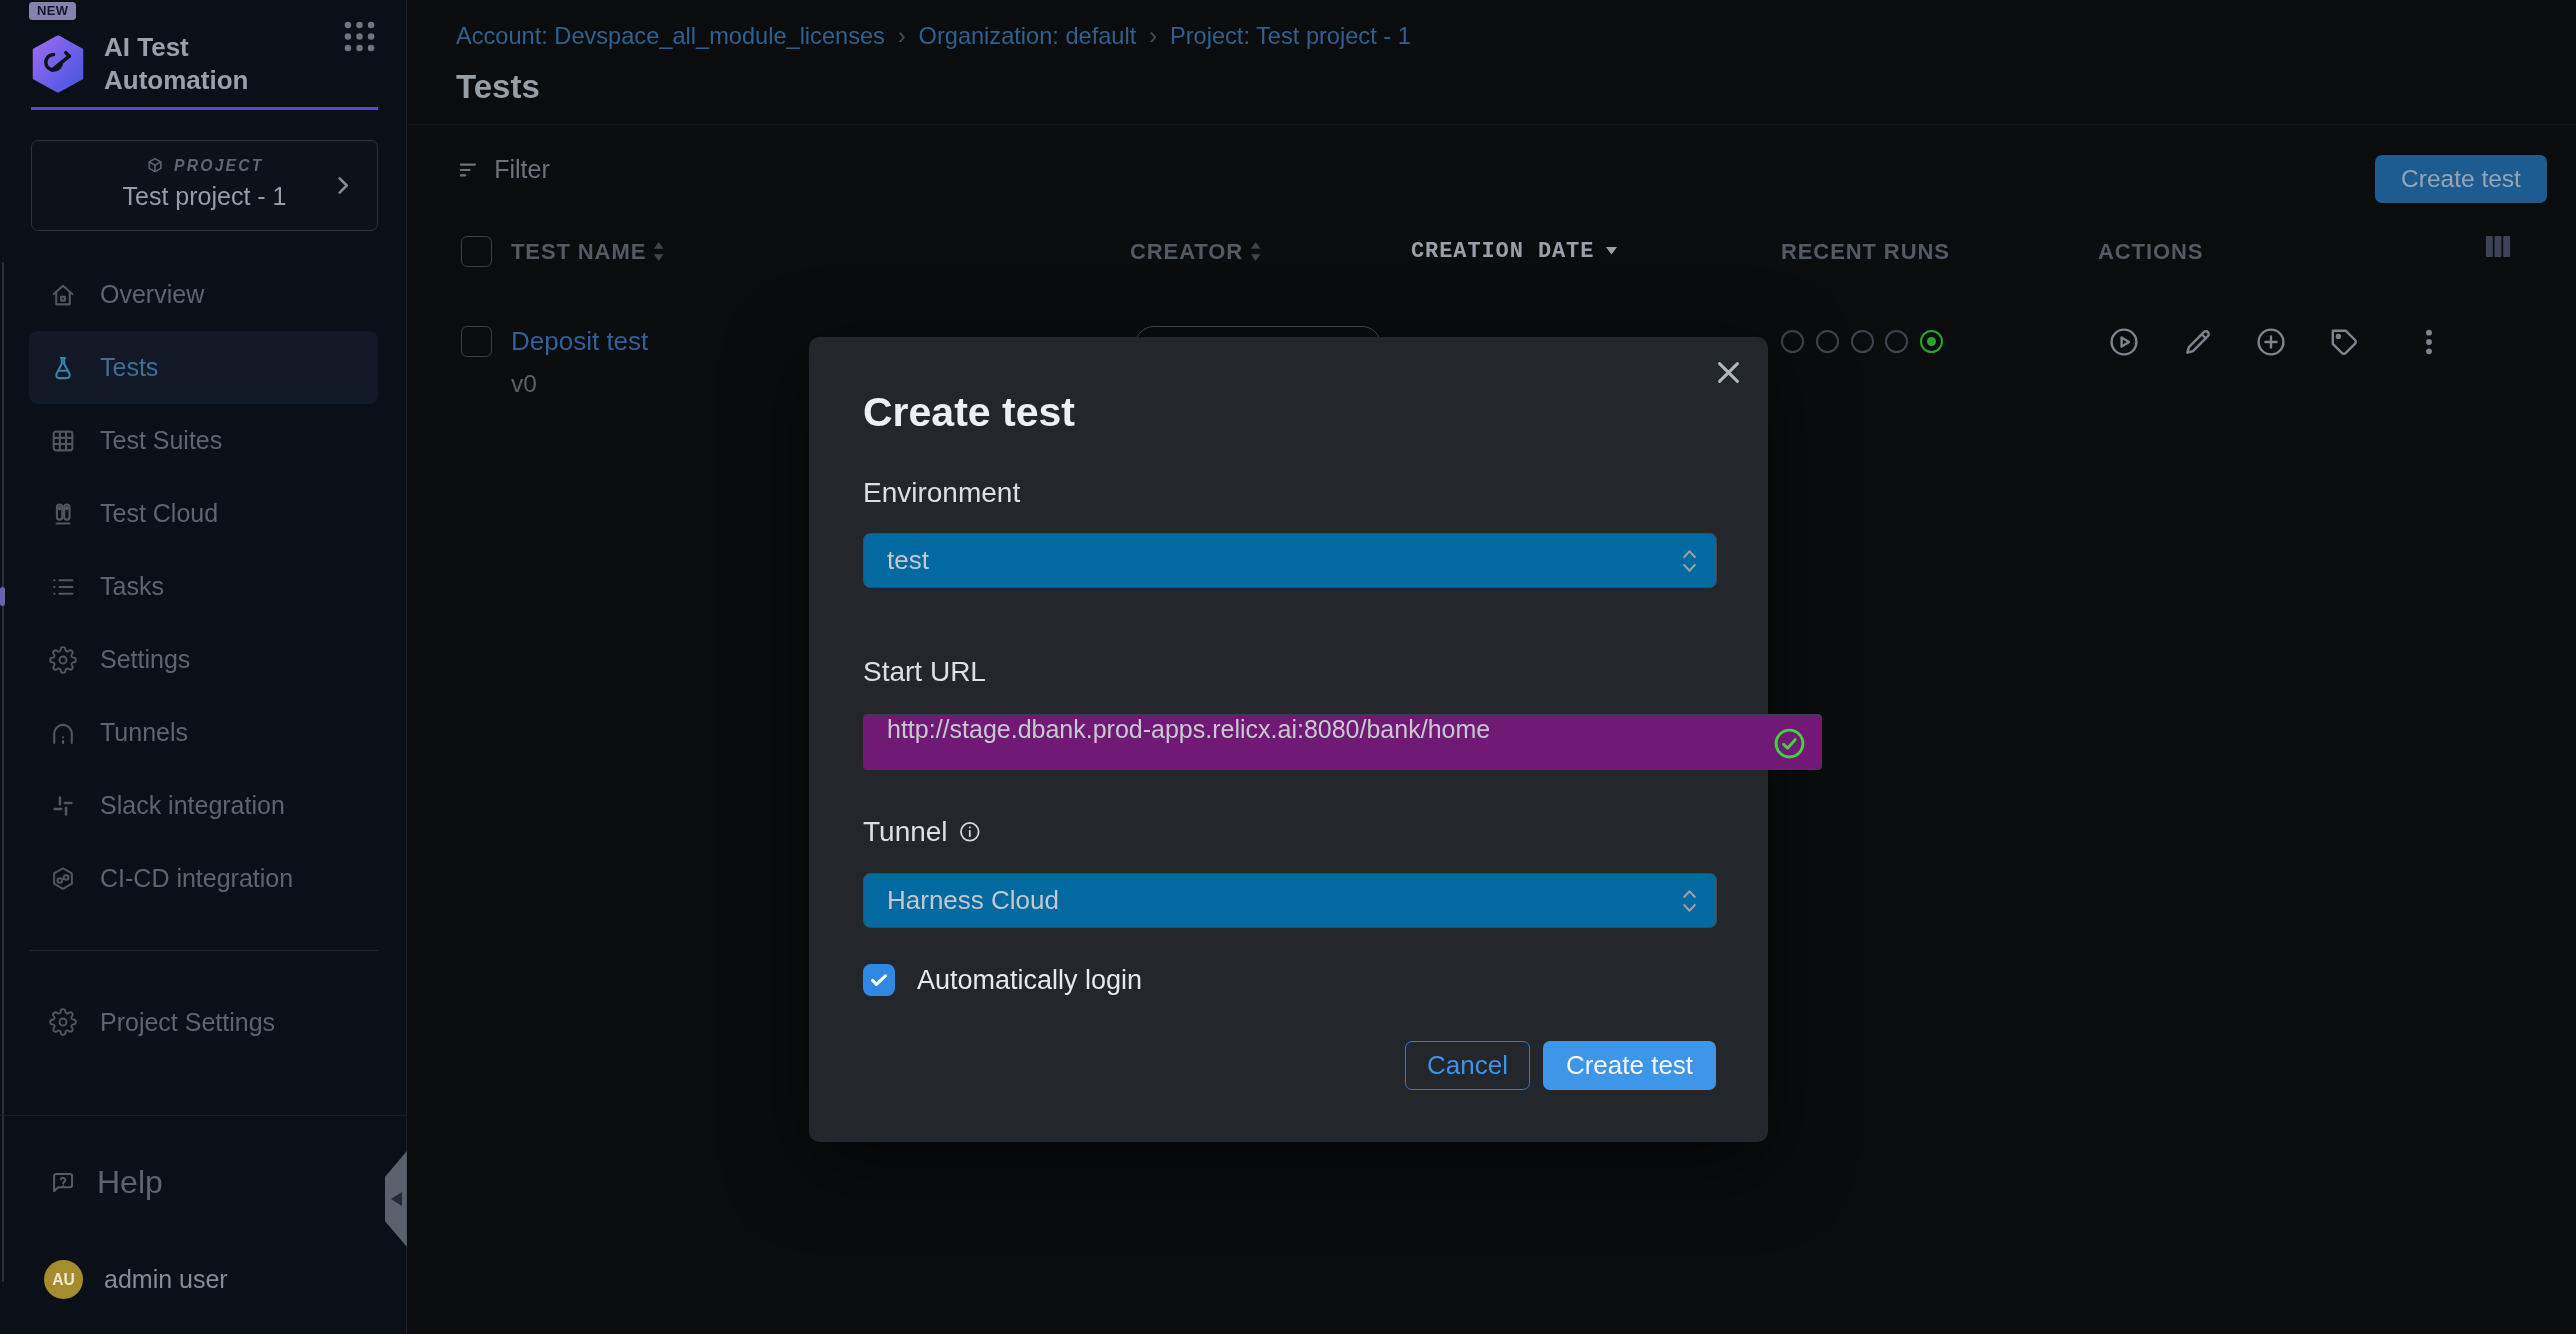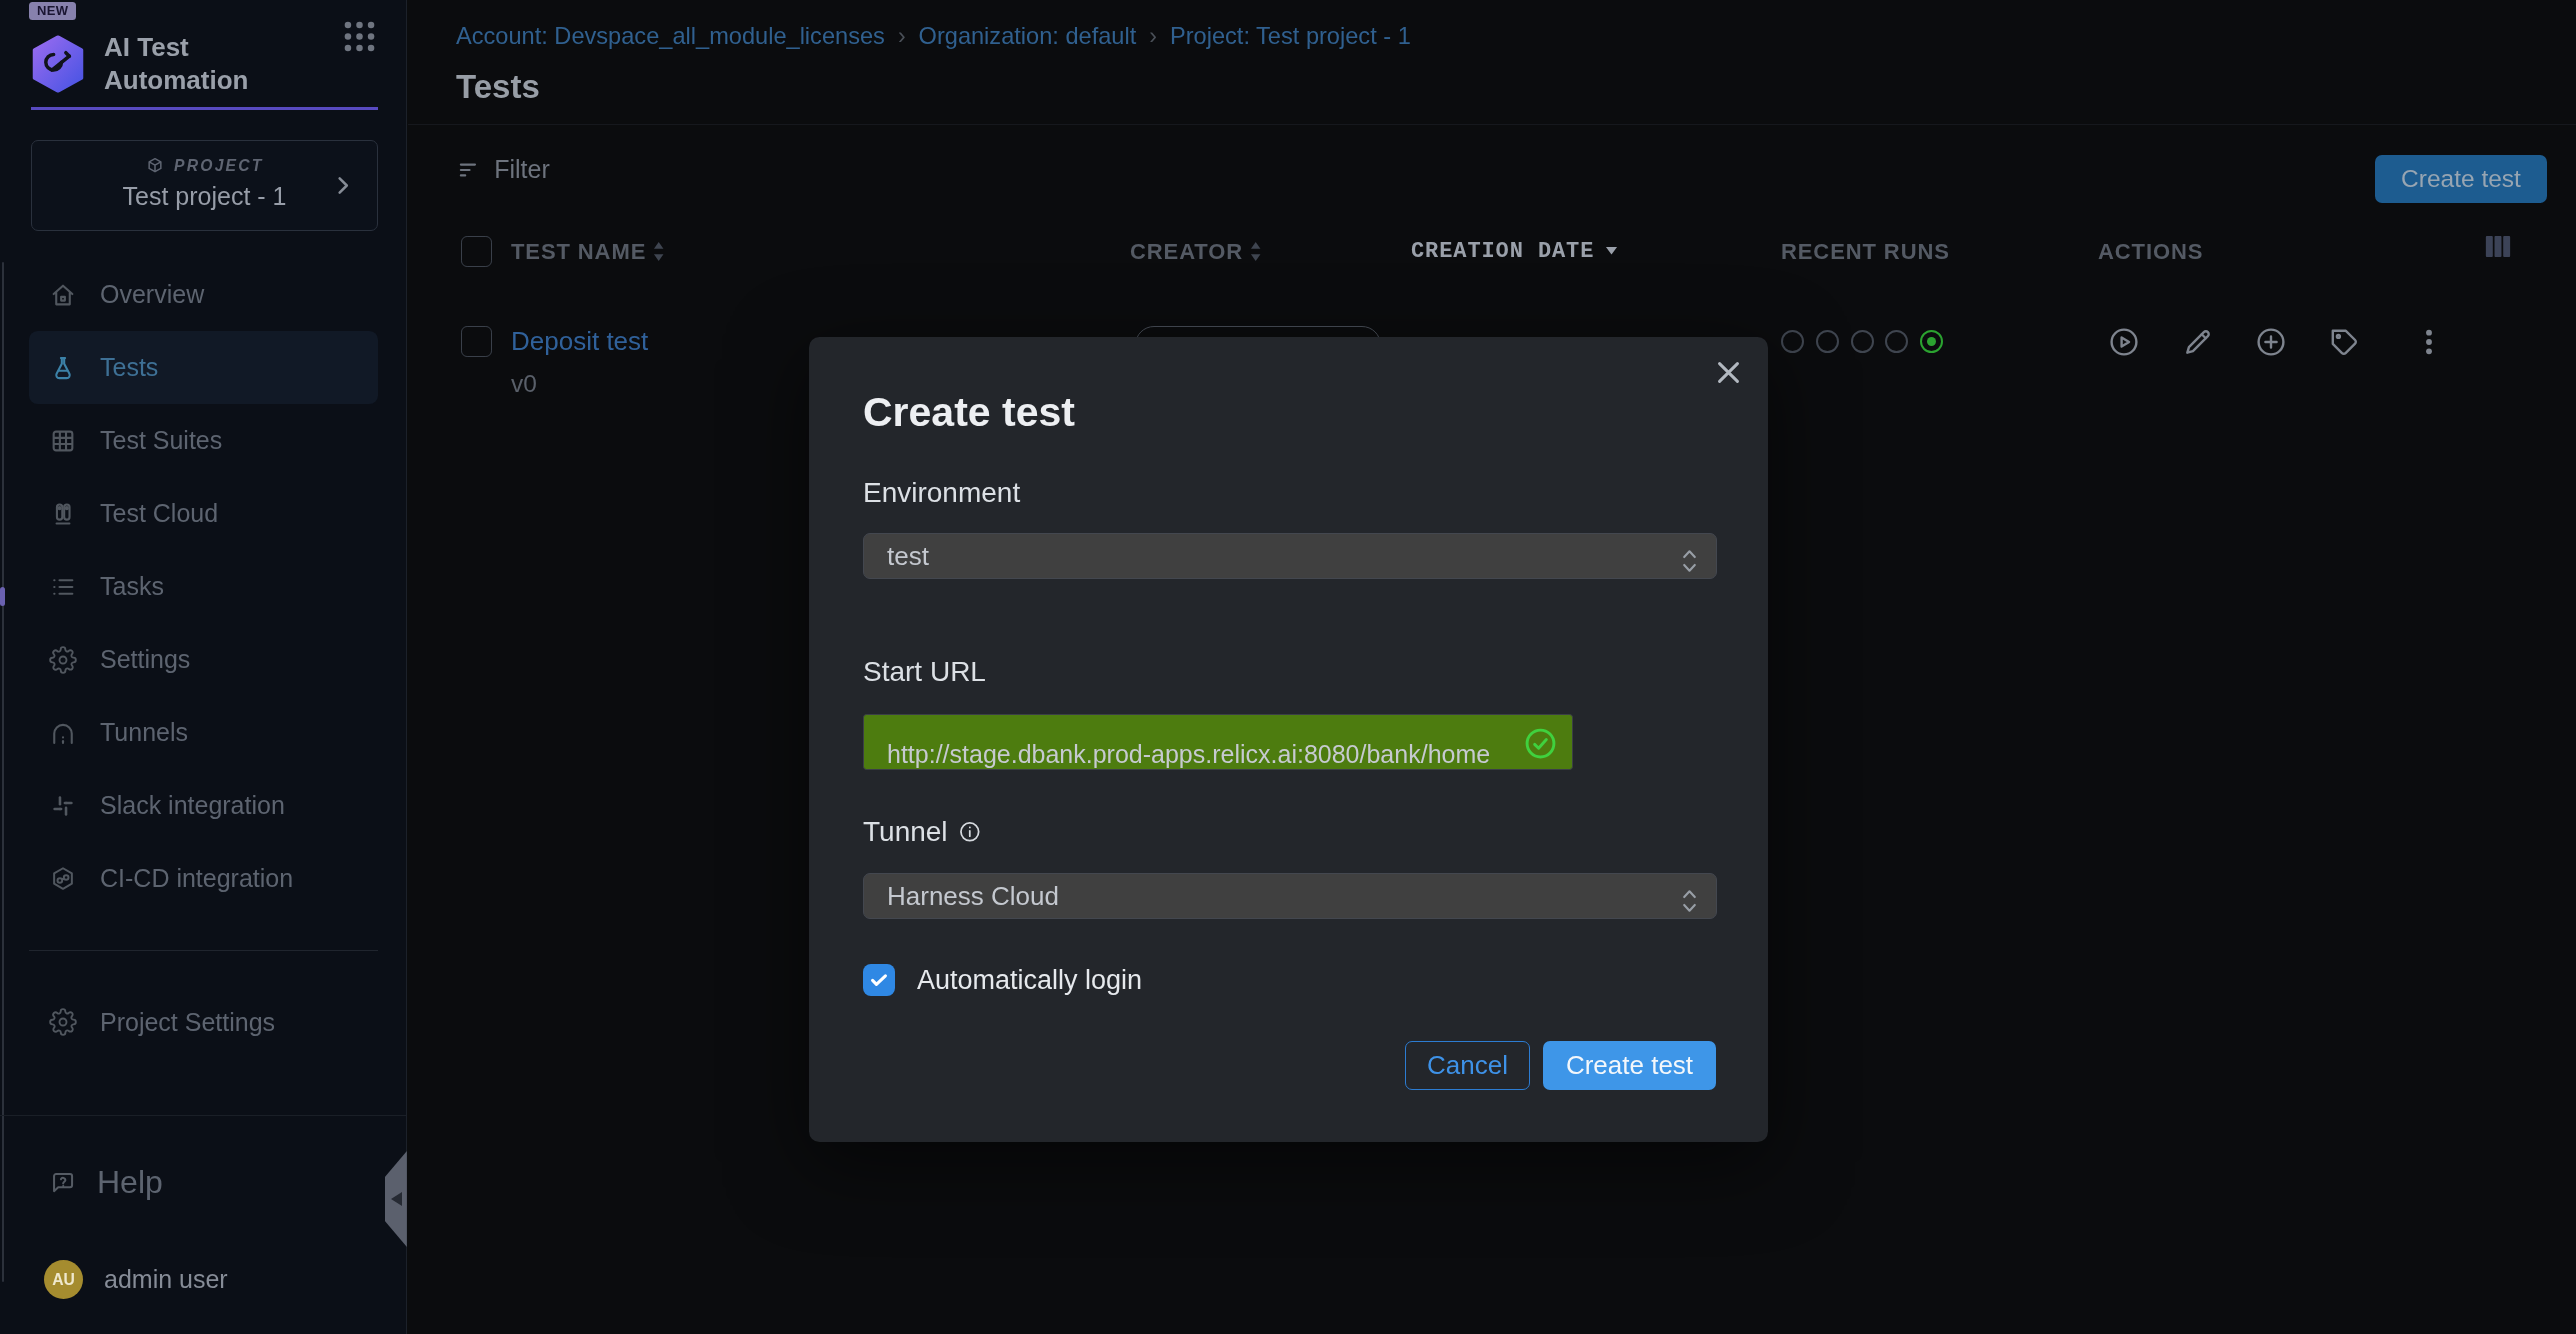--- a/index.html
+++ b/index.html
@@ -71,25 +71,25 @@
 
   
   .modal { position:absolute; left:809px; top:337px; width:959px; height:805px; background:#23262b; border-radius:10.5px; box-shadow:0 21px 79px rgba(0,0,0,.55); }
   .modal-close { position:absolute; right:23px; top:19px; width:33px; height:33px; color:#b2b8c0; cursor:pointer; }
   .modal-title { position:absolute; left:54px; top:52px; font-size:41px; font-weight:700; color:#edeff2; }
   .f-label { position:absolute; left:54px; font-size:28px; color:#dce0e5; display:flex; align-items:center; gap:10.5px; }
   .lbl-env { top:140px; }
   .lbl-url { top:319px; }
   .lbl-tunnel { top:479px; }
   .info-ic { width:23.6px; height:23.6px; color:#d5d9de; }
-  .select { position:absolute; left:54px; width:854px; height:46px; border:1.7px solid #43474f; border-radius:7px; background:#404040; display:flex; align-items:center; padding:0 23px; font-size:26px; color:#c4c8cf; cursor:pointer; }
+  .select { position:absolute; left:54px; width:854px; height:55px; border:1.7px solid #43474f; border-radius:7px; background:#0369a1; display:flex; align-items:center; padding:0 23px; font-size:26px; color:#c4c8cf; cursor:pointer; }
   .sel-env { top:196px; }
   .sel-tunnel { top:536px; }
   .sel-chev { position:absolute; right:17.5px; top:12.2px; width:19px; height:30px; color:#989ea6; }
-  .url-input { position:absolute; left:54px; top:377px; width:710px; height:56px; background:#4d7c0f; border:0.9px solid #3b3f46; border-radius:3.5px; display:flex; align-items:flex-end; padding:0 23px; font-size:25px; color:#c6cad0; }
+  .url-input { position:absolute; left:54px; top:377px; width:959px; height:56px; background:#701a75; border:0.9px solid #3b3f46; border-radius:3.5px; display:flex; align-items:flex-start; padding:0 23px; font-size:25px; color:#c6cad0; }
   .valid-ic { position:absolute; right:14px; top:10.5px; width:35px; height:35px; color:#40d13e; }
   .chk-row { position:absolute; left:54px; top:627px; display:flex; align-items:center; gap:22px; cursor:pointer; }
   .chk-box { width:32px; height:32px; background:#2f88e4; border-radius:7.9px; display:flex; align-items:center; justify-content:center; }
   .chk-box svg { width:22px; height:22px; color:#ffffff; }
   .chk-label { font-size:27px; color:#e6e9ed; }
   .btn-cancel { position:absolute; left:596px; top:704px; width:125px; height:49px; background:transparent; border:1.7px solid #2c7cd2; border-radius:7px; color:#3e92e8; font-size:26px; font-family:inherit; cursor:pointer; }
   .btn-create { position:absolute; left:734px; top:704px; width:173px; height:49px; background:#3e96e8; border:none; border-radius:7px; color:#f3f7fb; font-size:26px; font-weight:500; font-family:inherit; cursor:pointer; }
 
   .ic { display:block; width:100%; height:100%; }
 </style>

